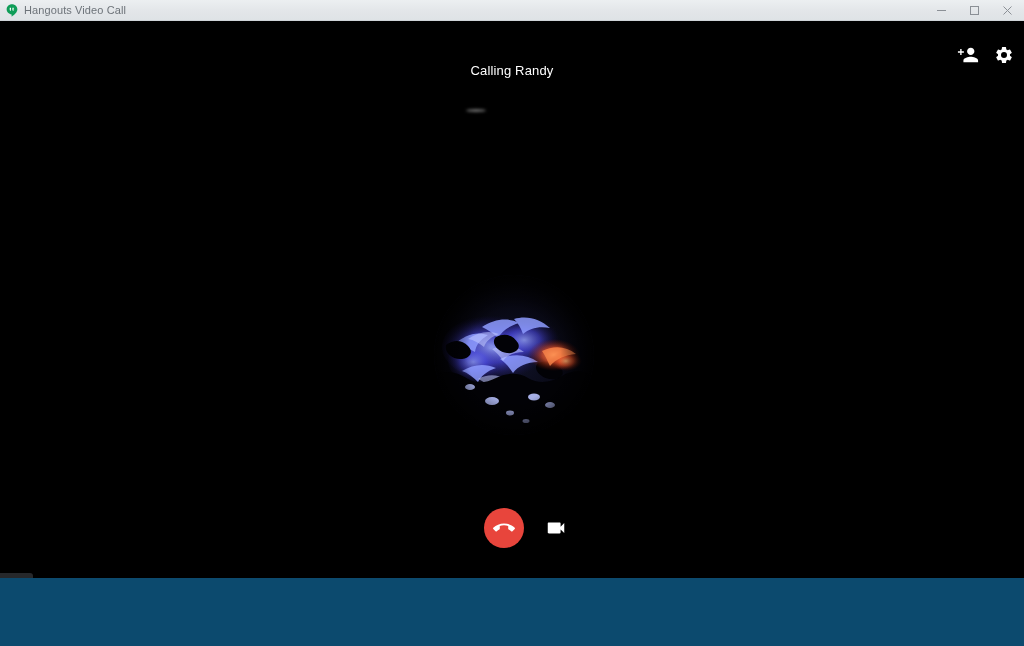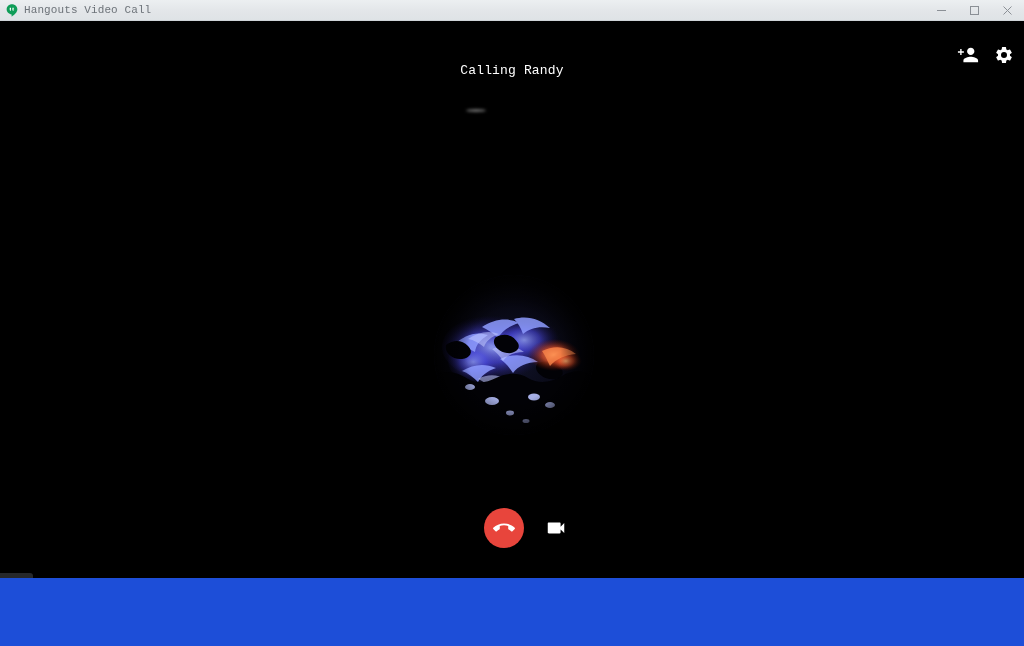--- a/index.html
+++ b/index.html
@@ -12,23 +12,22 @@
     height: 646px;
     overflow: hidden;
     font-family: "Liberation Sans", sans-serif;
     -webkit-font-smoothing: antialiased;
   }
 
   #app-window {
     position: relative;
     width: 1024px;
     height: 646px;
-    background: #1d4ed8;
+    background: #0c4a6e;
     overflow: hidden;
-    font-family: Liberation Mono, monospace;
   }
 
   
   #title-bar {
     position: absolute;
     left: 0; top: 0;
     width: 1024px;
     height: 21px;
     background: linear-gradient(to bottom, #eceff1 0%, #e3e6e9 55%, #dfe3e6 100%);
     border-bottom: 1px solid #cfd4d8;

